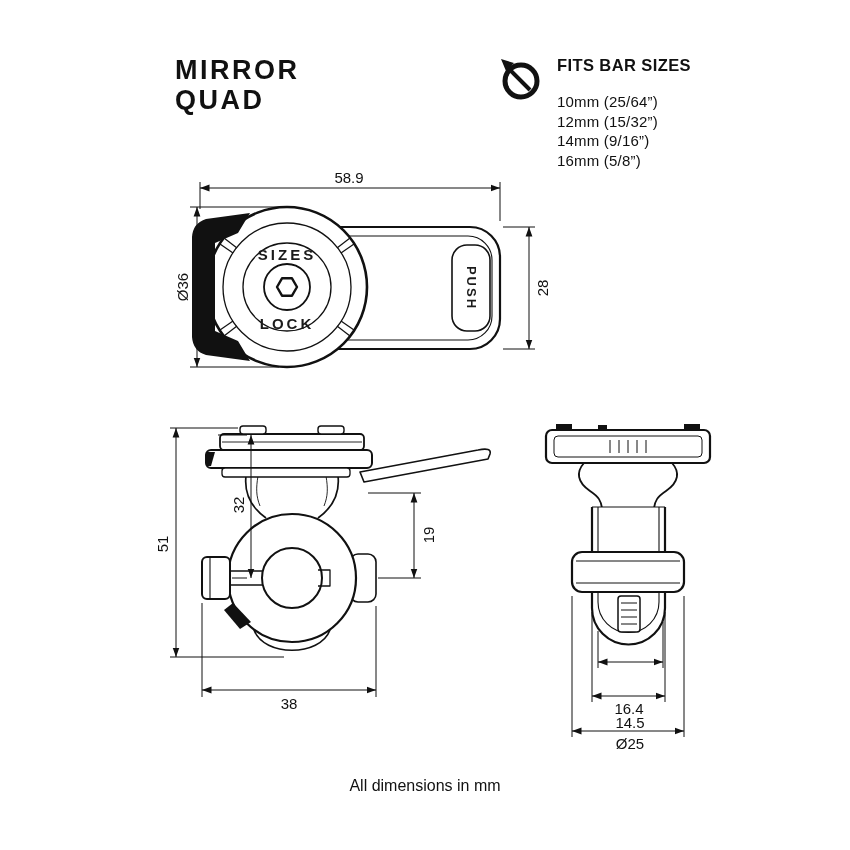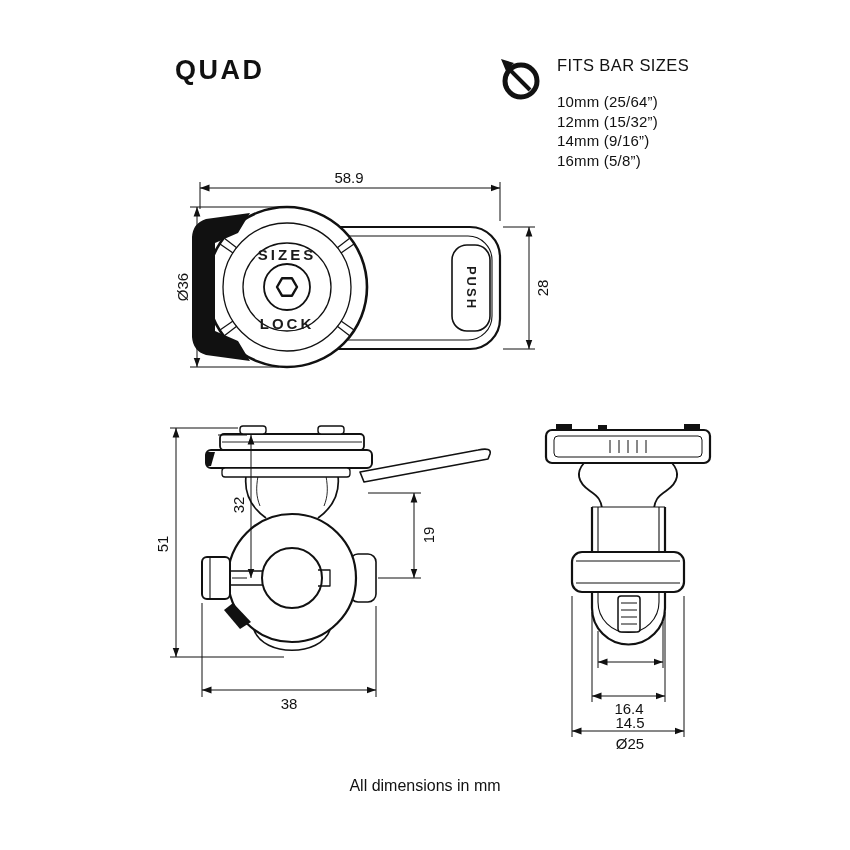--- a/index.html
+++ b/index.html
@@ -4,21 +4,21 @@
 <style>
   * { margin:0; padding:0; box-sizing:border-box; }
   html,body { background:#fff; }
   body {
     width:850px; height:850px; position:relative; overflow:hidden;
     font-family:"Liberation Sans", sans-serif; color:#111;
   }
   .title-block { position:absolute; left:175px; top:55px; }
   .title-line { font-weight:bold; font-size:27px; letter-spacing:2.5px; line-height:30px; color:#111; }
   .barsizes-block { position:absolute; left:557px; top:56px; }
-  .barsizes-heading { font-weight:normal; font-size:16.5px; letter-spacing:0.4px; line-height:18px; }
+  .barsizes-heading { font-weight:bold; font-size:16.5px; letter-spacing:0.4px; line-height:18px; }
   .barsizes-list { margin-top:18px; }
   .barsizes-item { font-size:15px; line-height:19.5px; letter-spacing:0.2px; }
   .dim-label {
     position:absolute; font-size:15px; white-space:nowrap; color:#111;
     transform:translate(-50%,-50%);
   }
   .dim-label.vert { transform:translate(-50%,-50%) rotate(-90deg); }
   .brand {
     position:absolute; font-weight:bold; color:#1b1b1b; white-space:nowrap;
     transform:translate(-50%,-50%); letter-spacing:3px; font-size:15px;
@@ -173,20 +173,21 @@
     <line x1="592" y1="612" x2="592" y2="702"></line>
     <line x1="665" y1="612" x2="665" y2="702"></line>
     <line x1="592" y1="696" x2="665" y2="696" marker-start="url(#aS)" marker-end="url(#aE)"></line>
     <line x1="572" y1="596" x2="572" y2="737"></line>
     <line x1="684" y1="596" x2="684" y2="737"></line>
     <line x1="572" y1="731" x2="684" y2="731" marker-start="url(#aS)" marker-end="url(#aE)"></line>
   </g>
 </svg>
 
 <div class="title-block">
+  <div class="title-line">MIRROR</div>
   <div class="title-line">QUAD</div>
 </div>
 
 <div class="barsizes-block">
   <div class="barsizes-heading">FITS BAR SIZES</div>
   <div class="barsizes-list">
     <div class="barsizes-item">10mm (25/64”)</div>
     <div class="barsizes-item">12mm (15/32”)</div>
     <div class="barsizes-item">14mm (9/16”)</div>
     <div class="barsizes-item">16mm (5/8”)</div>

